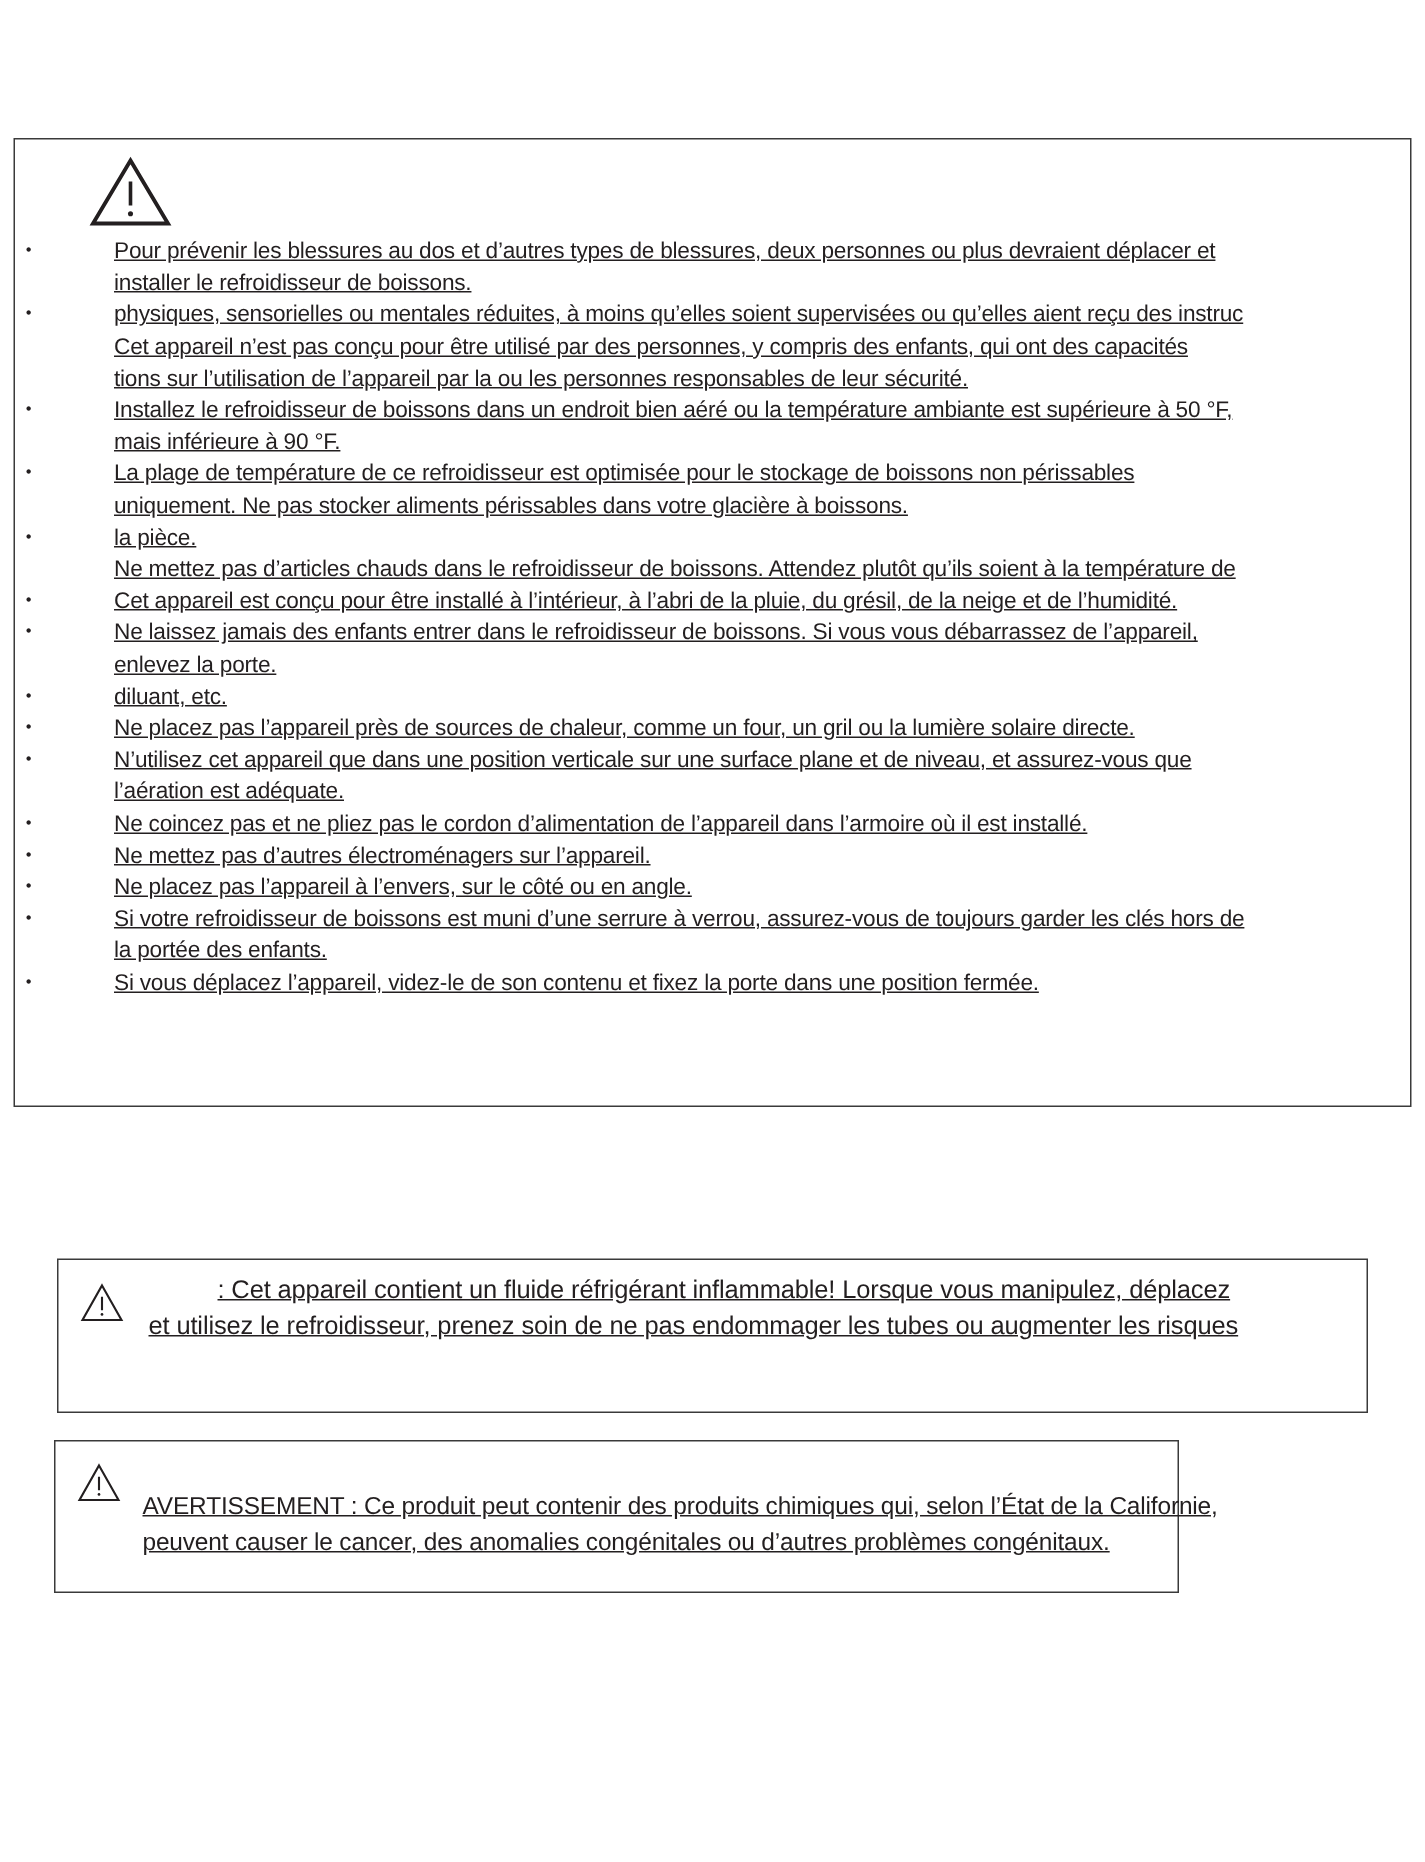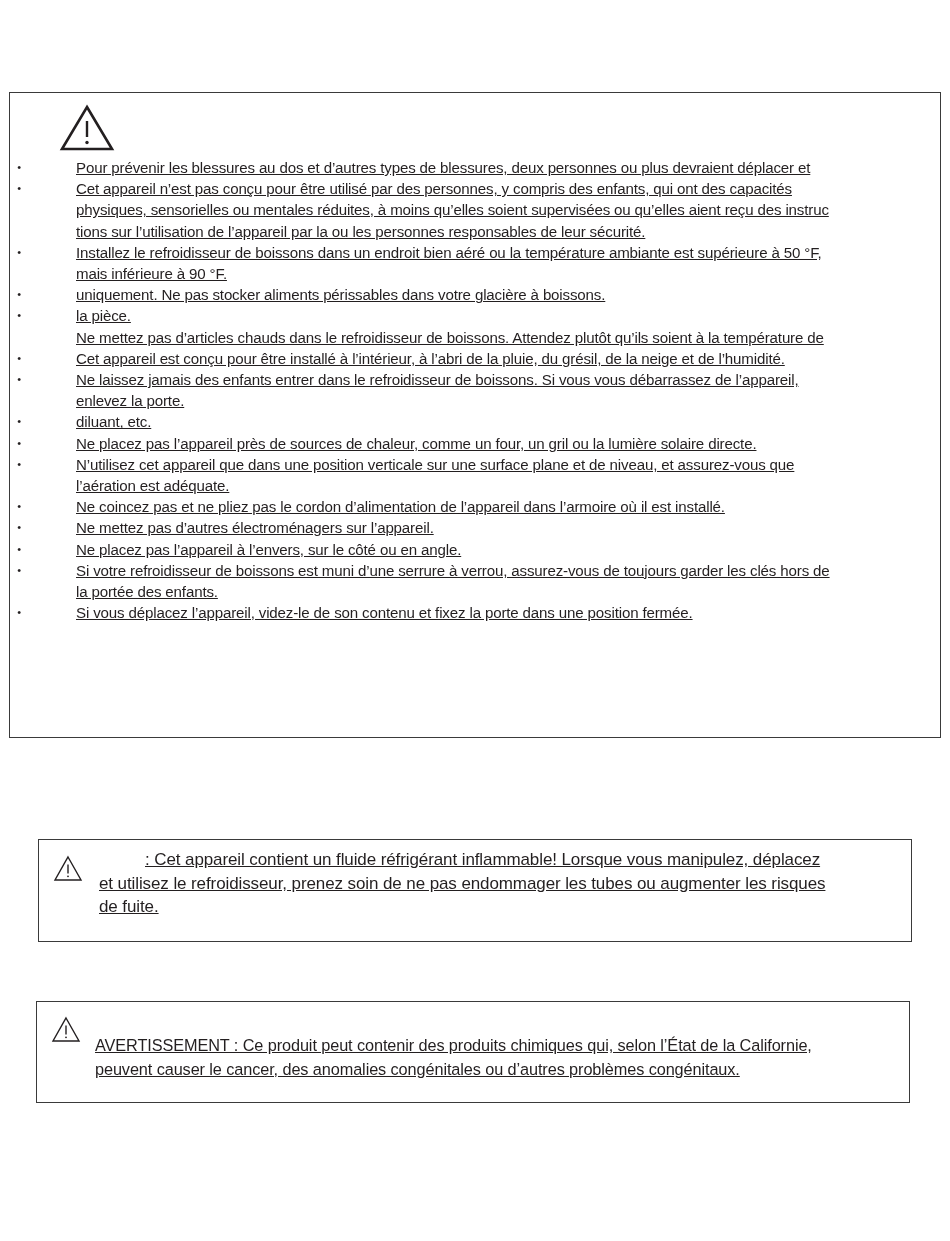--- a/index.html
+++ b/index.html
@@ -80,23 +80,22 @@
       top: 8px;
       font-size: 17px;
       line-height: 23.5px;
       letter-spacing: -0.1px;
     }
     .indent-gap { display: inline-block; width: 46px; }
 
     #prop65-box {
       left: 36px;
       top: 960px;
-      width: 874px;
+      width: 750px;
       height: 102px;
-      margin-top: 41px;
     }
     #prop65-icon {
       position: absolute;
       left: 14px;
       top: 14px;
       width: 30px;
       height: 27px;
     }
     #prop65-text {
       position: absolute;
@@ -113,34 +112,36 @@
 <div class="box" id="main-box">
   <svg id="main-warning-icon" viewBox="0 0 56 48">
     <path d="M28 3 L53 45 L3 45 Z" fill="none" stroke="#231f20" stroke-width="2.6" stroke-linejoin="miter"></path>
     <line x1="28" y1="17" x2="28" y2="33" stroke="#231f20" stroke-width="2.4"></line>
     <circle cx="28" cy="38.5" r="1.7" fill="#231f20"></circle>
   </svg>
   <ul class="bullet-list" id="bullet-list">
       <li class="bullet-item">
         <span class="bullet-dot">•</span>
         <span class="line">Pour prévenir les blessures au dos et d’autres types de blessures, deux personnes ou plus devraient déplacer et</span>
-      </li>
-      <li class="bullet-item">
-        <span class="bullet-dot">•</span>
+        <span class="line">installer le refroidisseur de boissons.</span>
+      </li>
+      <li class="bullet-item">
+        <span class="bullet-dot">•</span>
+        <span class="line">physiques, sensorielles ou mentales réduites, à moins qu’elles soient supervisées ou qu’elles aient reçu des instruc</span>
         <span class="line">Cet appareil n’est pas conçu pour être utilisé par des personnes, y compris des enfants, qui ont des capacités</span>
-        <span class="line">physiques, sensorielles ou mentales réduites, à moins qu’elles soient supervisées ou qu’elles aient reçu des instruc</span>
         <span class="line">tions sur l’utilisation de l’appareil par la ou les personnes responsables de leur sécurité.</span>
       </li>
       <li class="bullet-item">
         <span class="bullet-dot">•</span>
         <span class="line">Installez le refroidisseur de boissons dans un endroit bien aéré ou la température ambiante est supérieure à 50 °F,</span>
         <span class="line">mais inférieure à 90 °F.</span>
       </li>
       <li class="bullet-item">
         <span class="bullet-dot">•</span>
+        <span class="line">La plage de température de ce refroidisseur est optimisée pour le stockage de boissons non périssables</span>
         <span class="line">uniquement. Ne pas stocker aliments périssables dans votre glacière à boissons.</span>
       </li>
       <li class="bullet-item">
         <span class="bullet-dot">•</span>
         <span class="line">la pièce.</span>
         <span class="line">Ne mettez pas d’articles chauds dans le refroidisseur de boissons. Attendez plutôt qu’ils soient à la température de</span>
       </li>
       <li class="bullet-item">
         <span class="bullet-dot">•</span>
         <span class="line">Cet appareil est conçu pour être installé à l’intérieur, à l’abri de la pluie, du grésil, de la neige et de l’humidité.</span>
@@ -189,21 +190,20 @@
 
 <div class="box" id="refrigerant-box">
   <svg id="refrigerant-icon" viewBox="0 0 30 27">
     <path d="M15 2 L28 25 L2 25 Z" fill="none" stroke="#231f20" stroke-width="1.4"></path>
     <line x1="15" y1="9.5" x2="15" y2="18.5" stroke="#231f20" stroke-width="1.4"></line>
     <circle cx="15" cy="21.3" r="0.9" fill="#231f20"></circle>
   </svg>
   <div id="refrigerant-text">
     <span class="line"><span class="indent-gap"></span><span>: Cet appareil contient un fluide réfrigérant inflammable! Lorsque vous manipulez, déplacez</span></span>
     <span class="line">et utilisez le refroidisseur, prenez soin de ne pas endommager les tubes ou augmenter les risques</span>
-    <span class="line">de fuite.</span>
   </div>
 </div>
 
 <div class="box" id="prop65-box">
   <svg id="prop65-icon" viewBox="0 0 30 27">
     <path d="M15 2 L28 25 L2 25 Z" fill="none" stroke="#231f20" stroke-width="1.4"></path>
     <line x1="15" y1="9.5" x2="15" y2="18.5" stroke="#231f20" stroke-width="1.4"></line>
     <circle cx="15" cy="21.3" r="0.9" fill="#231f20"></circle>
   </svg>
   <div id="prop65-text">

